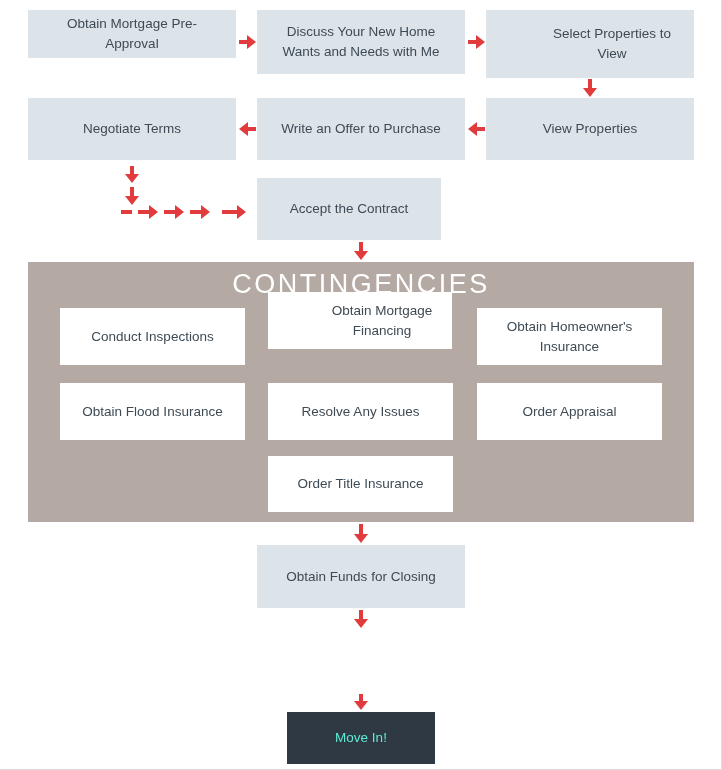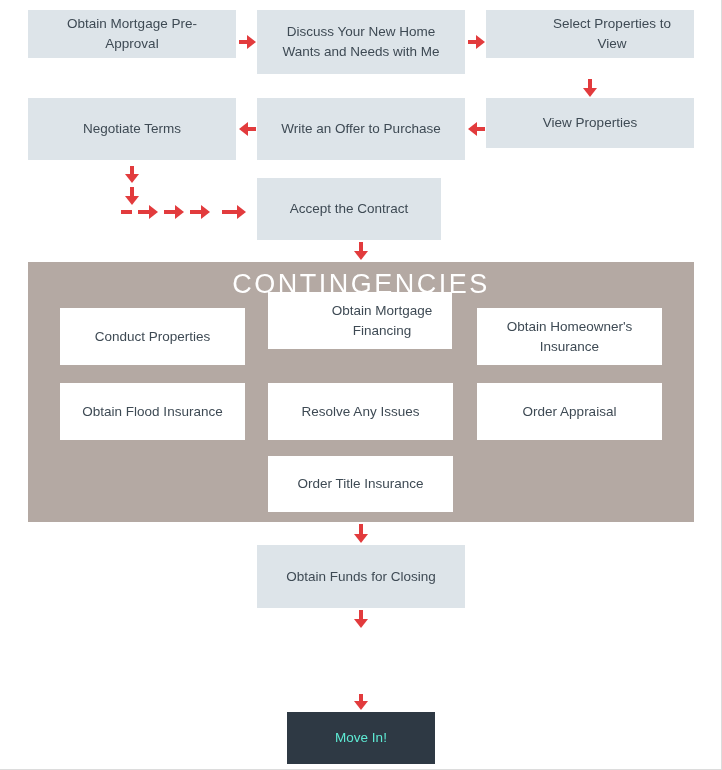--- a/index.html
+++ b/index.html
@@ -60,21 +60,21 @@
       <i class="shaft"></i>
       <i class="head"></i>
     </div>
   <div class="box step" style="left:257px;top:10px;width:208px;height:64px;">
     <span>Discuss Your New Home Wants and Needs with Me</span>
   </div>
   <div class="arr right" style="left:468px;top:35px;width:17px;">
       <i class="shaft"></i>
       <i class="head"></i>
     </div>
-  <div class="box step" style="left:486px;top:10px;width:208px;height:48px;padding-left:44px;">
+  <div class="box step" style="left:486px;top:10px;width:208px;height:68px;padding-left:44px;">
     <span>Select Properties to View</span>
   </div>
 
   <div class="arr down" style="left:583px;top:79px;height:18px;">
       <i class="shaft"></i>
       <i class="head"></i>
     </div>
 
   <div class="box step" style="left:28px;top:98px;width:208px;height:62px;">
     <span>Negotiate Terms</span>
@@ -83,21 +83,21 @@
       <i class="shaft"></i>
       <i class="head"></i>
     </div>
   <div class="box step" style="left:257px;top:98px;width:208px;height:62px;">
     <span>Write an Offer to Purchase</span>
   </div>
   <div class="arr left" style="left:468px;top:122px;width:17px;">
       <i class="shaft"></i>
       <i class="head"></i>
     </div>
-  <div class="box step" style="left:486px;top:98px;width:208px;height:50px;">
+  <div class="box step" style="left:486px;top:98px;width:208px;height:62px;">
     <span>View Properties</span>
   </div>
 
   <div class="arr down" style="left:125px;top:166px;height:17px;">
       <i class="shaft"></i>
       <i class="head"></i>
     </div>
   <div class="arr down" style="left:125px;top:187px;height:18px;">
       <i class="shaft"></i>
       <i class="head"></i>
@@ -125,21 +125,21 @@
   </div>
   <div class="arr down" style="left:354px;top:242px;height:18px;">
       <i class="shaft"></i>
       <i class="head"></i>
     </div>
 
   <div class="cont">
     <div class="cont-title">CONTINGENCIES</div>
 
     <div class="box white" style="left:32px;top:46px;width:185px;height:57px;">
-      <span>Conduct Properties</span>
+      <span>Conduct Inspections</span>
     </div>
     <div class="box white" style="left:240px;top:30px;width:184px;height:57px;padding-left:44px;">
       <span>Obtain Mortgage Financing</span>
     </div>
     <div class="box white" style="left:449px;top:46px;width:185px;height:57px;">
       <span>Obtain Homeowner's Insurance</span>
     </div>
 
     <div class="box white" style="left:32px;top:121px;width:185px;height:57px;">
       <span>Obtain Flood Insurance</span>

